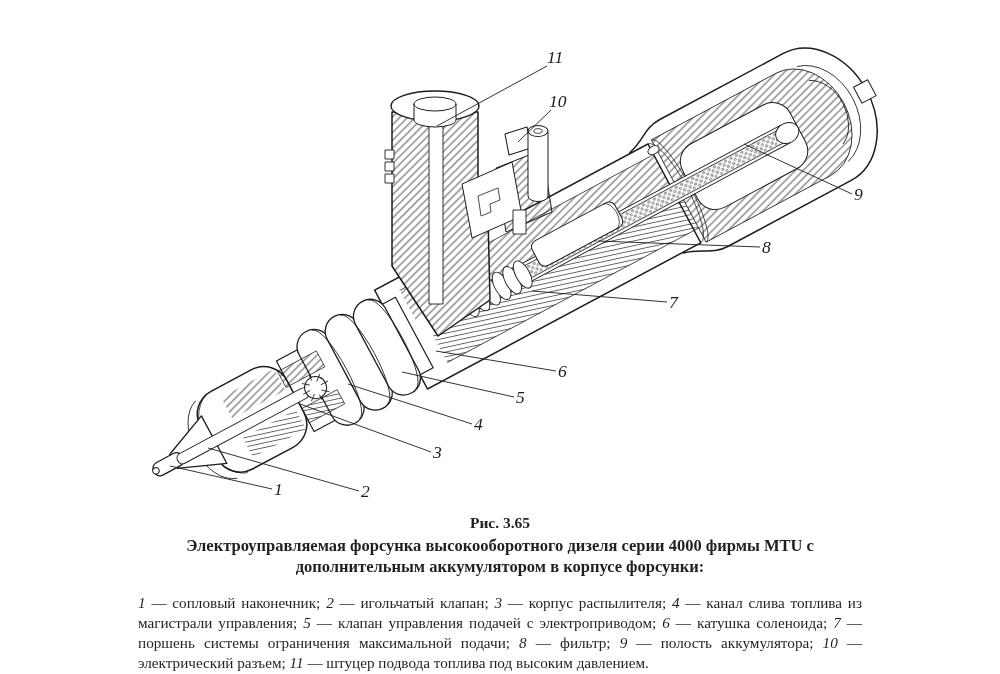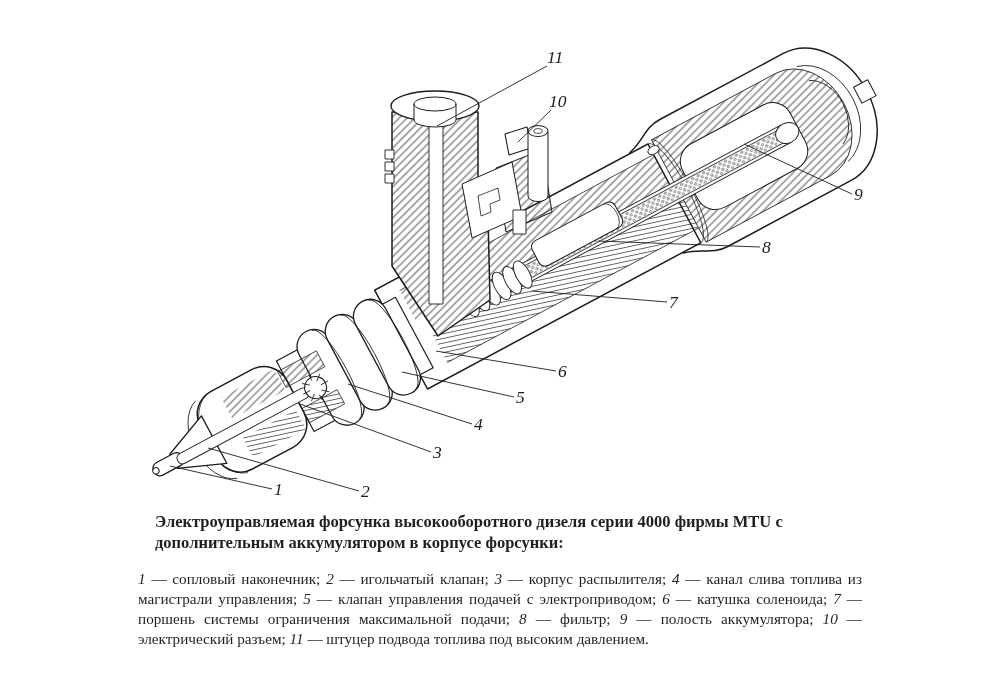--- a/index.html
+++ b/index.html
@@ -19,21 +19,21 @@
   }
   .caption{
     position:absolute;left:0;top:511px;width:1000px;
     color:#221f1c;
   }
   .fig-num{
     text-align:center;font-weight:bold;font-size:15.5px;
     margin:3px 0 3px 0;
   }
   .fig-title{
-    text-align:left;font-weight:bold;font-size:16.5px;line-height:1.28;
+    text-align:center;font-weight:bold;font-size:16.5px;line-height:1.28;
     max-width:690px;margin:0 auto 7px auto;
   }
   .fig-legend{
     width:724px;margin:16px auto;
     font-size:15.2px;line-height:1.32;
     text-align:justify;
   }
   .fig-legend i{font-style:italic;}
 </style>
 </head>
@@ -193,15 +193,16 @@
     <text class="callout" x="669" y="308">7</text>
     <text class="callout" x="762" y="253">8</text>
     <text class="callout" x="854" y="200">9</text>
     <text class="callout" x="549" y="107">10</text>
     <text class="callout" x="547" y="63">11</text>
   </g>
 </svg>
 </div>
 
 <div class="caption">
+  <p class="fig-num">Рис. 3.65</p>
   <p class="fig-title">Электроуправляемая форсунка высокооборотного дизеля серии 4000 фирмы MTU с дополнительным аккумулятором в корпусе форсунки:</p>
   <p class="fig-legend"><i>1</i><span> — сопловый наконечник; </span><i>2</i><span> — игольчатый клапан; </span><i>3</i><span> — корпус распылителя; </span><i>4</i><span> — канал слива топлива из магистрали управления; </span><i>5</i><span> — клапан управления подачей с электроприводом; </span><i>6</i><span> — катушка соленоида; </span><i>7</i><span> — поршень системы ограничения максимальной подачи; </span><i>8</i><span> — фильтр; </span><i>9</i><span> — полость аккумулятора; </span><i>10</i><span> — электрический разъем; </span><i>11</i><span> — штуцер подвода топлива под высоким давлением.</span></p>
 </div>
 
 </body></html>

